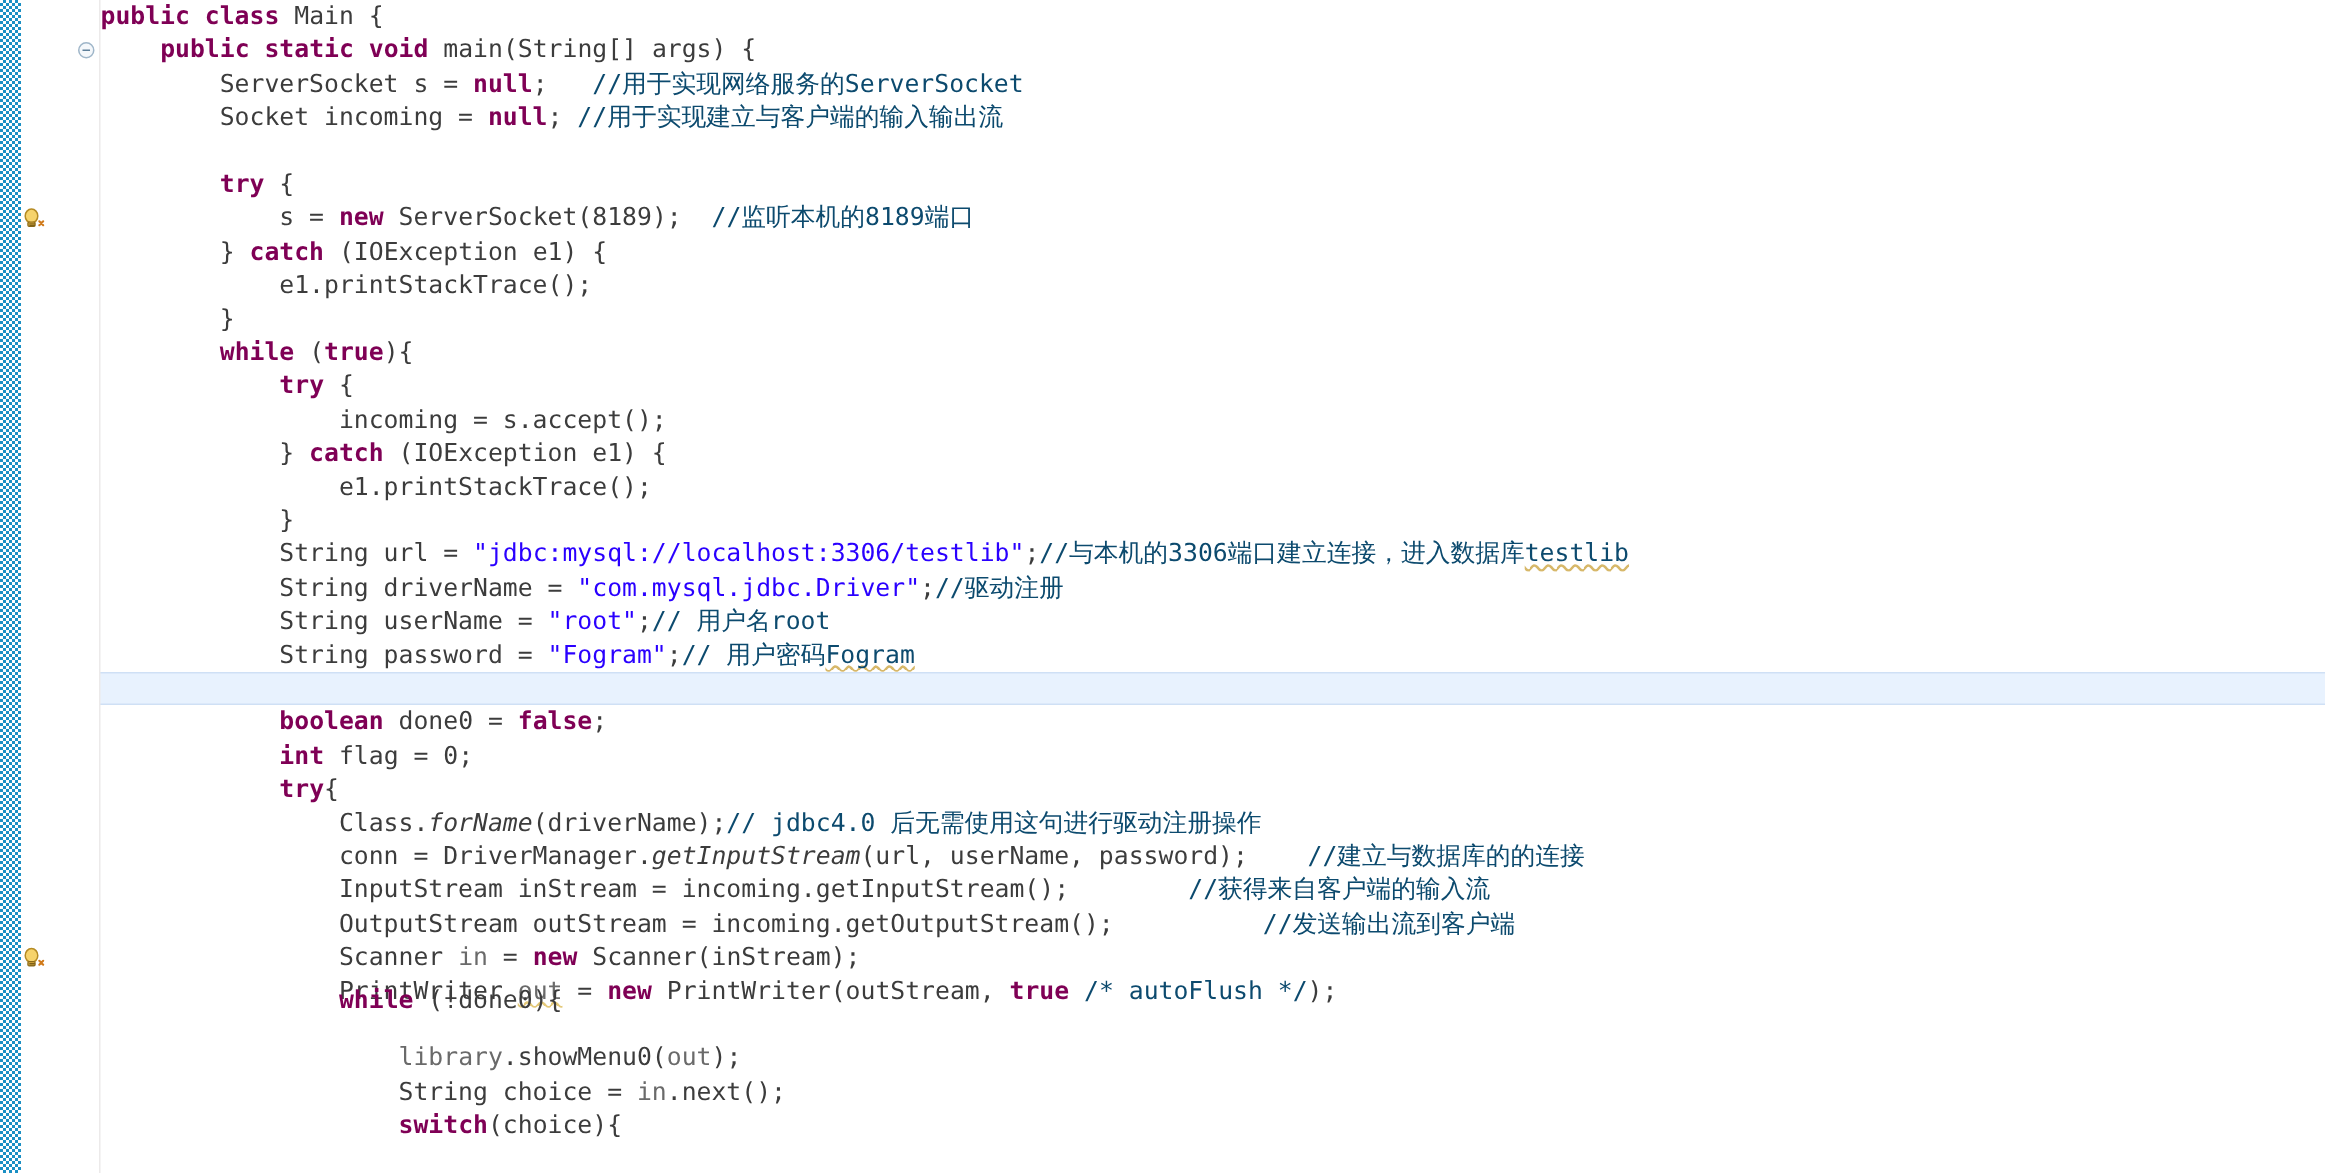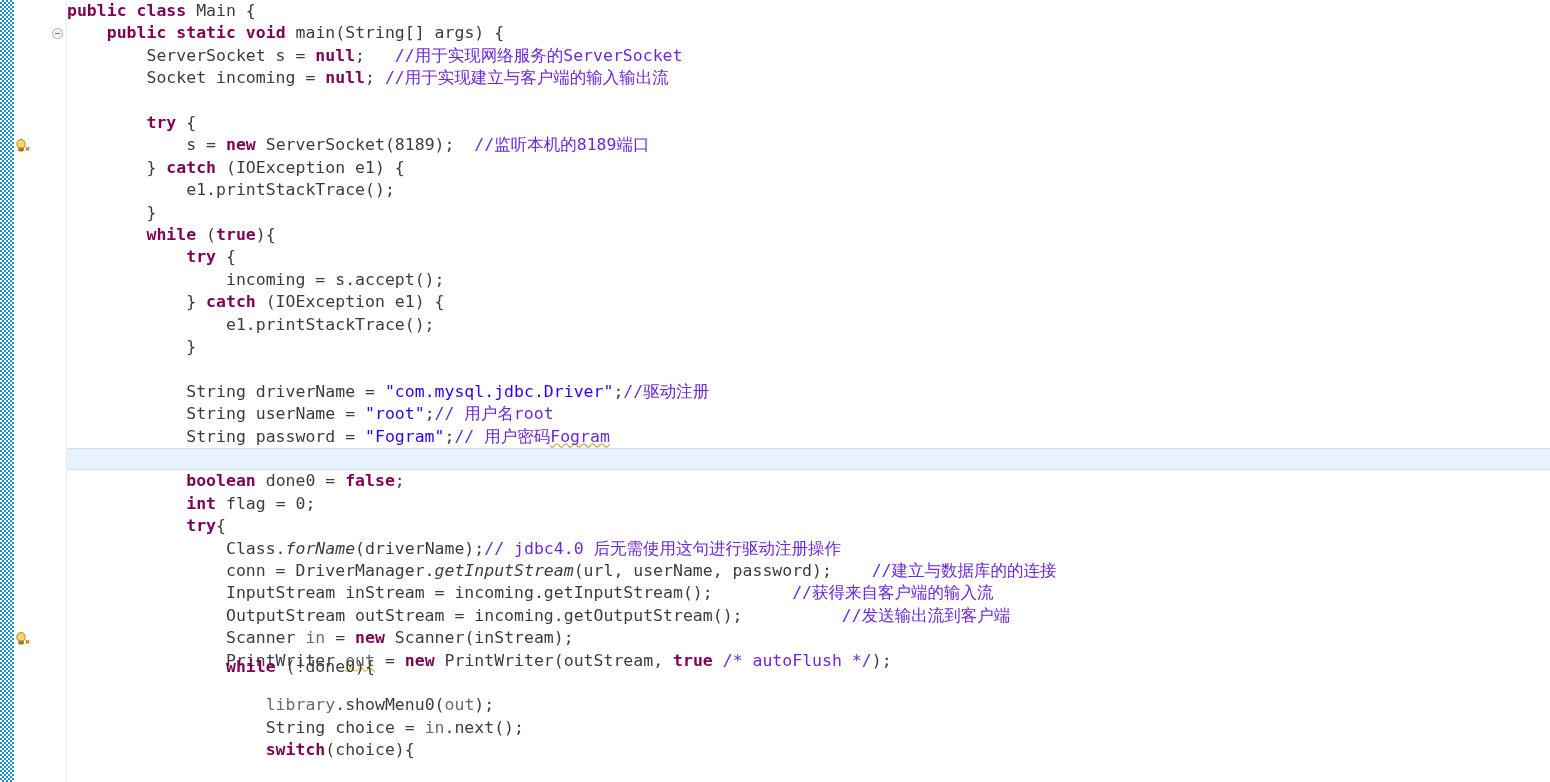--- a/index.html
+++ b/index.html
@@ -134,21 +134,21 @@
     font-size: 16.5px;
     line-height: 22.4px;
     height: 22.4px;
     color: #3c3c3c;
     letter-spacing: 0px;
   }
 
   
   .kw   { color: #7f0055; font-weight: bold; }
   .str  { color: #2a00ff; }
-  .cmt  { color: #6d28d9; }
+  .cmt  { color: #0c4a6e; }
   .plain{ color: #3c3c3c; }
   .loc  { color: #6a6a6a; }
   .stat { font-style: italic; }
 
   
   .sq {
     text-decoration: underline wavy #d7b86a;
     text-decoration-skip-ink: none;
   }
   .sq-warn {
@@ -242,20 +242,21 @@
       <div class="codeline" style="top: 134.4px;"><span class="plain">            s = </span><span class="kw">new</span><span class="plain"> ServerSocket(</span><span class="plain">8189</span><span class="plain">);  </span><span class="cmt">//监听本机的8189端口</span></div>
       <div class="codeline" style="top: 156.8px;"><span class="plain">        } </span><span class="kw">catch</span><span class="plain"> (IOException e1) {</span></div>
       <div class="codeline" style="top: 179.2px;"><span class="plain">            e1.printStackTrace();</span></div>
       <div class="codeline" style="top: 201.6px;"><span class="plain">        }</span></div>
       <div class="codeline" style="top: 224px;"><span class="plain">        </span><span class="kw">while</span><span class="plain"> (</span><span class="kw">true</span><span class="plain">){</span></div>
       <div class="codeline" style="top: 246.4px;"><span class="plain">            </span><span class="kw">try</span><span class="plain"> {</span></div>
       <div class="codeline" style="top: 268.8px;"><span class="plain">                incoming = s.accept();</span></div>
       <div class="codeline" style="top: 291.2px;"><span class="plain">            } </span><span class="kw">catch</span><span class="plain"> (IOException e1) {</span></div>
       <div class="codeline" style="top: 313.6px;"><span class="plain">                e1.printStackTrace();</span></div>
       <div class="codeline" style="top: 336px;"><span class="plain">            }</span></div>
+      <div class="codeline" style="top: 358.4px;"><span class="plain">            String url = </span><span class="str">"jdbc:mysql://localhost:3306/testlib"</span><span class="plain">;</span><span class="cmt">//与本机的3306端口建立连接，进入数据库</span><span class="cmt sq">testlib</span></div>
       <div class="codeline" style="top: 380.8px;"><span class="plain">            String driverName = </span><span class="str">"com.mysql.jdbc.Driver"</span><span class="plain">;</span><span class="cmt">//驱动注册</span></div>
       <div class="codeline" style="top: 403.2px;"><span class="plain">            String userName = </span><span class="str">"root"</span><span class="plain">;</span><span class="cmt">// 用户名root</span></div>
       <div class="codeline" style="top: 425.6px;"><span class="plain">            String password = </span><span class="str">"Fogram"</span><span class="plain">;</span><span class="cmt">// 用户密码</span><span class="cmt sq">Fogram</span></div>
       <div class="codeline" style="top: 448px;"><span class="plain">            Library </span><span class="loc">library</span><span class="plain"> = </span><span class="kw">new</span><span class="plain"> Library();</span><span class="caret"></span></div>
       <div class="codeline" style="top: 470.4px;"><span class="plain">            </span><span class="kw">boolean</span><span class="plain"> done0 = </span><span class="kw">false</span><span class="plain">;</span></div>
       <div class="codeline" style="top: 492.8px;"><span class="plain">            </span><span class="kw">int</span><span class="plain"> flag = </span><span class="plain">0</span><span class="plain">;</span></div>
       <div class="codeline" style="top: 515.2px;"><span class="plain">            </span><span class="kw">try</span><span class="plain">{</span></div>
       <div class="codeline" style="top: 537.6px;"><span class="plain">                Class.</span><span class="plain stat">forName</span><span class="plain">(driverName);</span><span class="cmt">// jdbc4.0 后无需使用这句进行驱动注册操作</span></div>
       <div class="codeline" style="top: 560px;"><span class="plain">                conn = DriverManager.</span><span class="plain stat">getInputStream</span><span class="plain">(url, userName, password);    </span><span class="cmt">//建立与数据库的的连接</span></div>
       <div class="codeline" style="top: 582.4px;"><span class="plain">                InputStream inStream = incoming.getInputStream();        </span><span class="cmt">//获得来自客户端的输入流</span></div>

